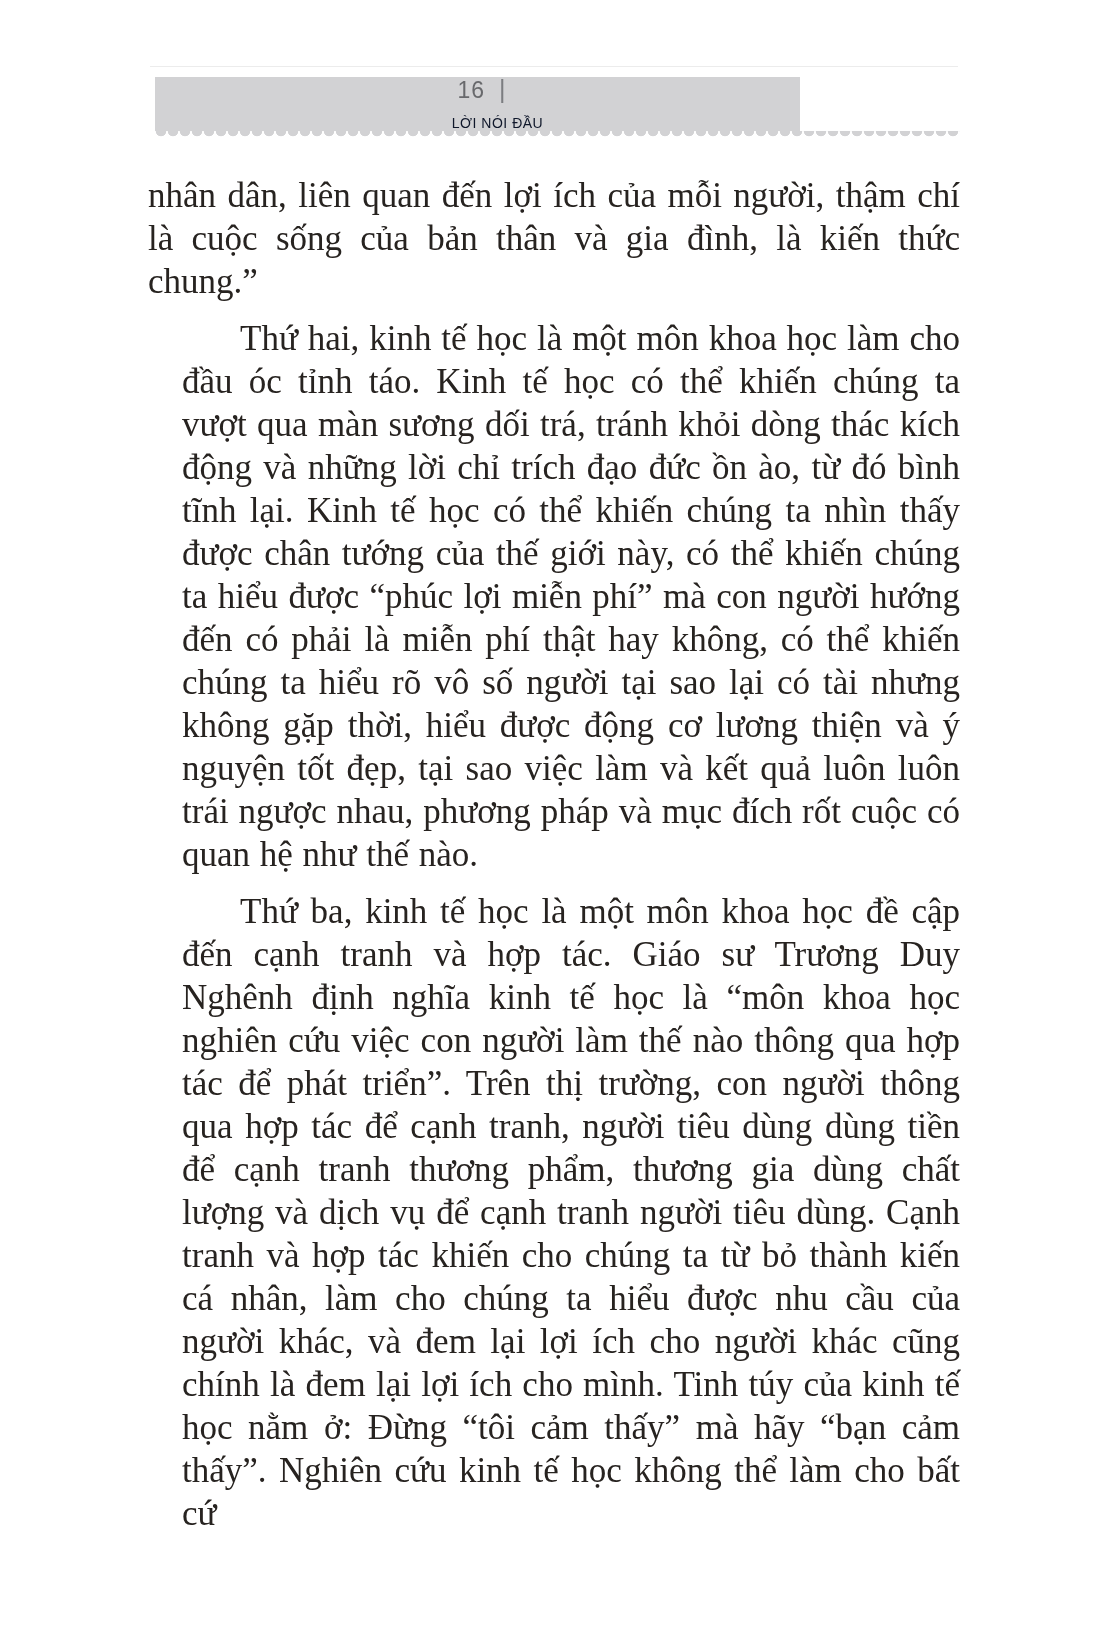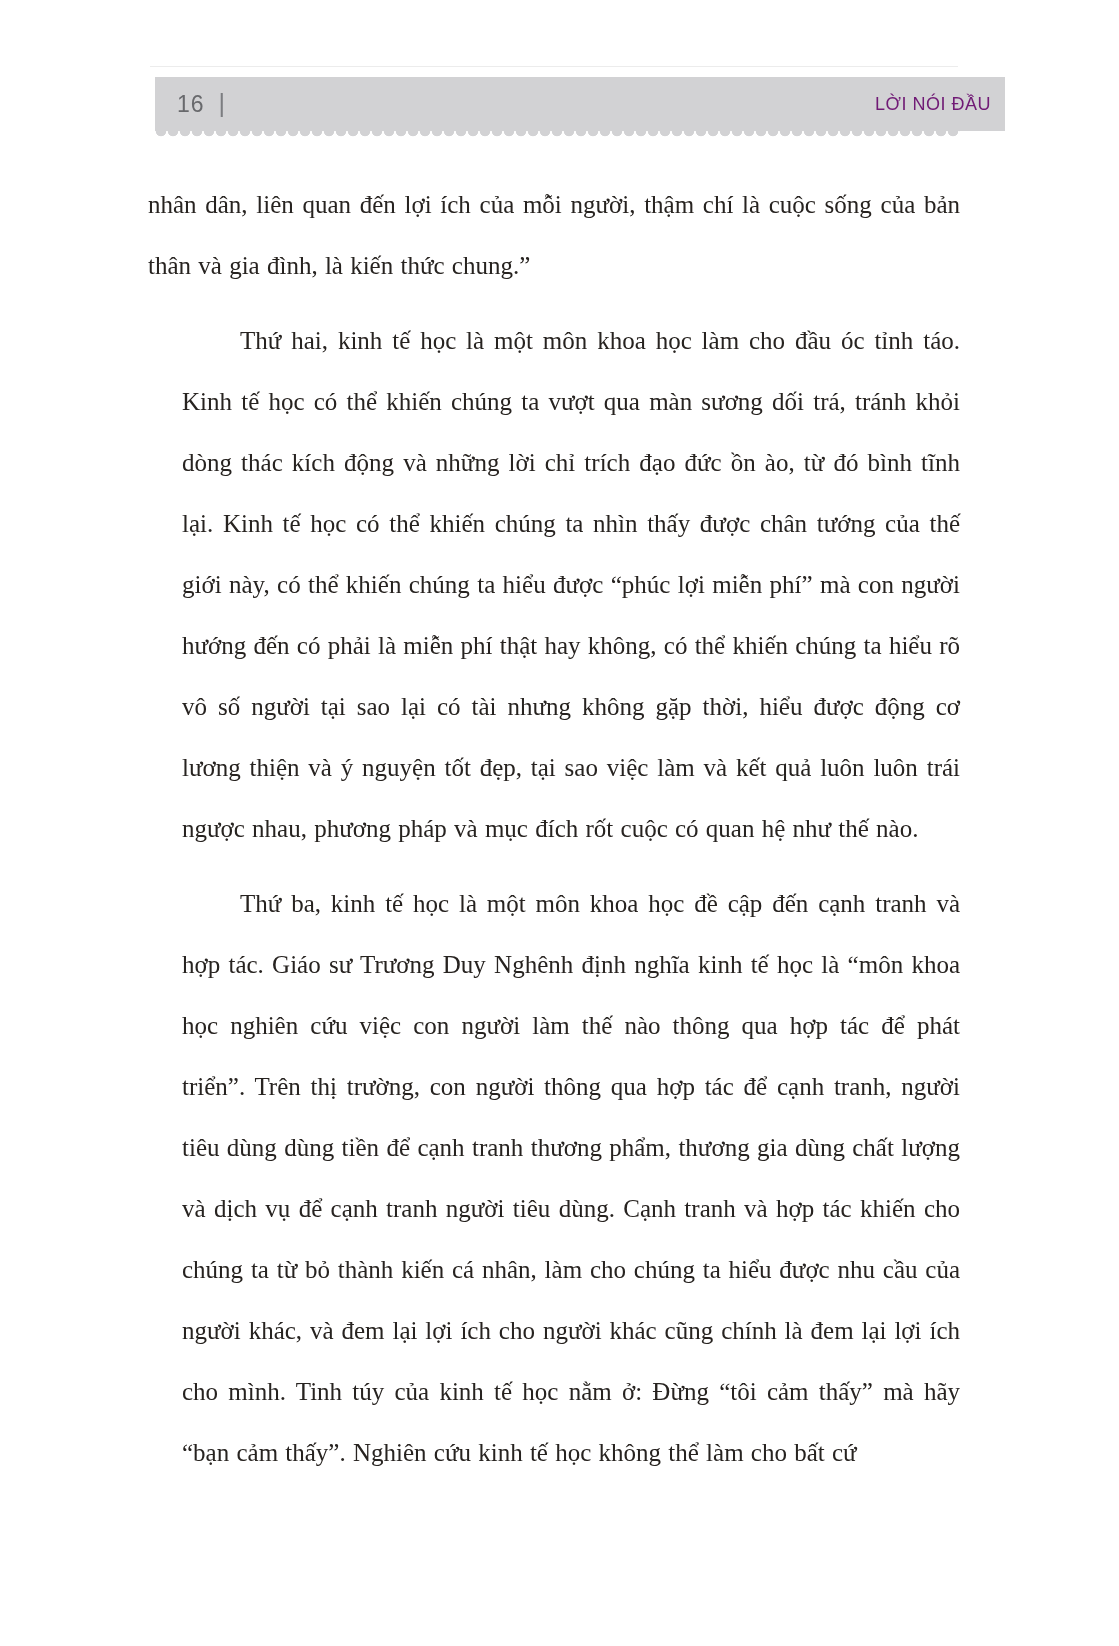--- a/index.html
+++ b/index.html
@@ -21,49 +21,50 @@
     top: 66px;
     left: 150px;
     width: 808px;
     height: 1px;
     background: #ececec;
   }
   .header-bar {
     position: absolute;
     top: 77px;
     left: 155px;
-    width: 850px;
+    width: 645px;
     height: 54px;
     background: #d2d2d4;
     display: flex;
     align-items: center;
     justify-content: space-between;
     padding: 0 14px 0 22px;
     font-family: "Liberation Sans", "DejaVu Sans", sans-serif;
+    flex-direction: column;
   }
   .header-left {
     display: flex;
     align-items: center;
     gap: 14px;
   }
   .page-number {
     font-size: 23px;
     color: #68696c;
     letter-spacing: 1px;
   }
   .header-separator {
     font-size: 25px;
     font-weight: 300;
     color: #7c7d80;
     line-height: 1;
     transform: translateY(-1px);
   }
   .chapter-title {
-    font-size: 18px;
-    color: #701a75;
+    font-size: 14px;
+    color: #0f172a;
     letter-spacing: 0.5px;
     margin-left: 32px;
   }
   
   .scallop-edge {
     position: absolute;
     top: 131px;
     left: 155px;
     width: 805px;
     height: 7px;
@@ -72,22 +73,22 @@
     background-repeat: repeat-x;
   }
   .body-text {
     position: absolute;
     top: 174px;
     left: 148px;
     width: 812px;
     color: #272320;
   }
   .body-text p {
-    font-size: 25px;
-    line-height: 61px;
+    font-size: 35px;
+    line-height: 43px;
     text-align: justify;
     word-spacing: 1px;
   }
   .body-text p + p {
     margin-top: 14px;
   }
   .body-text p.indent {
     text-indent: 58px;
     margin-left: 34px;
   }

